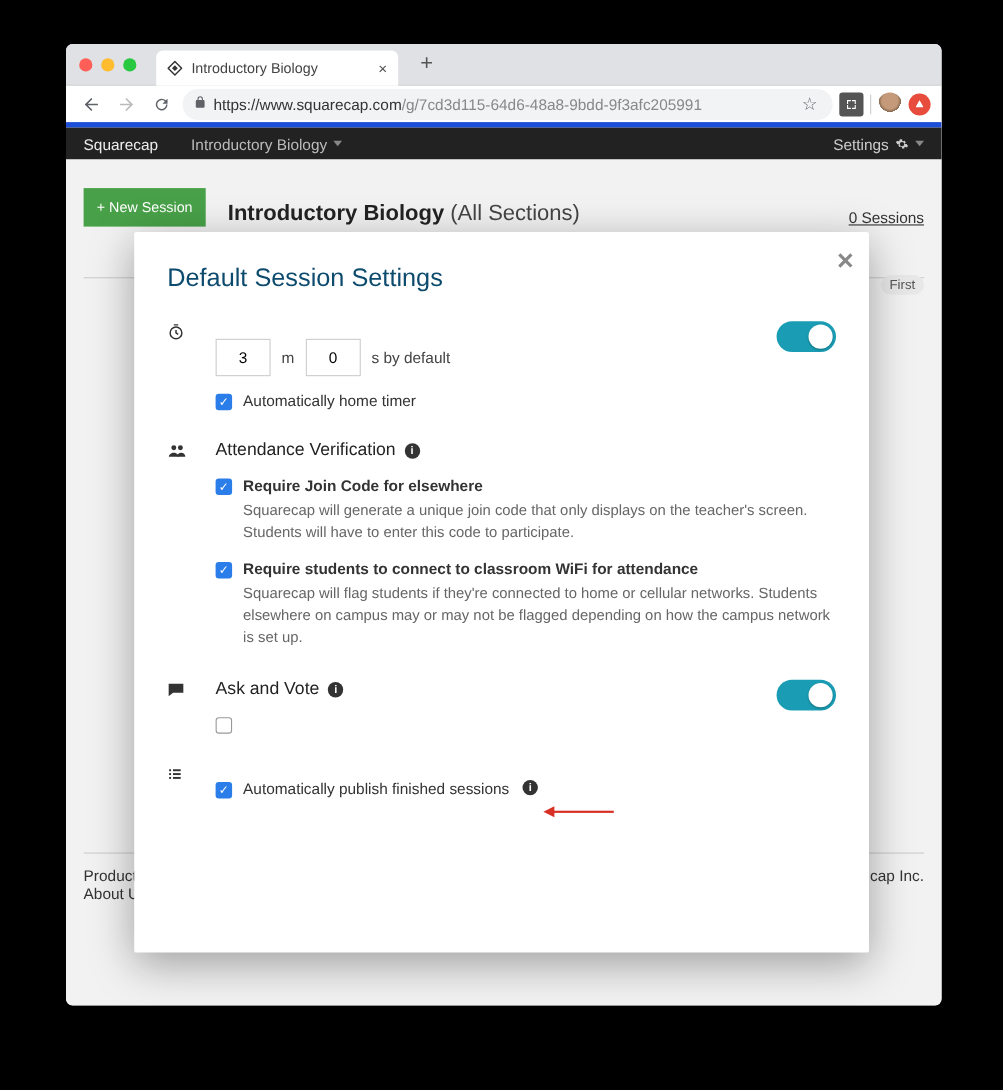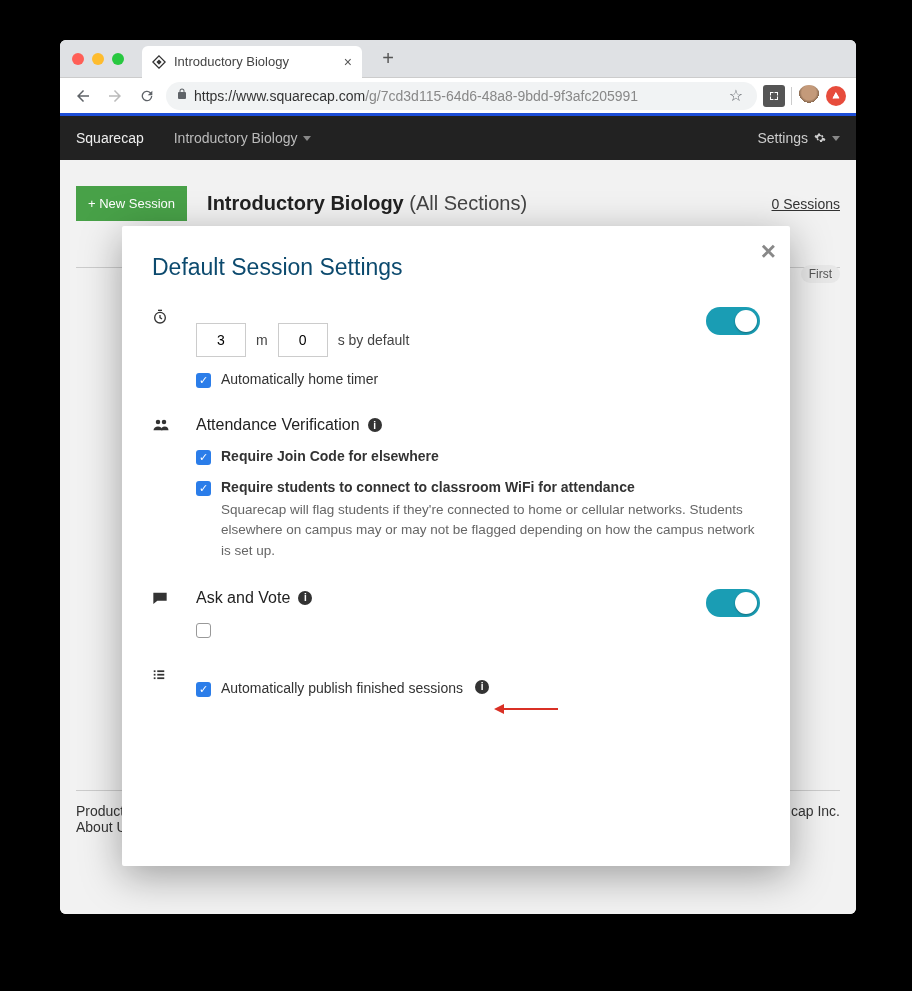--- a/index.html
+++ b/index.html
@@ -62,21 +62,21 @@
     font-size: 20px; color:#555; cursor:pointer; margin-left:4px;
   }
   
   .addrrow {
     height: 38px;
     background: #fff;
     display:flex;
     align-items:center;
     padding: 0 10px;
     gap: 6px;
-    border-bottom: 3px solid #1d4ed8;
+    border-bottom: 5px solid #1d4ed8;
   }
   .navbtn {
     width:26px; height:26px; display:flex; align-items:center; justify-content:center;
     color:#5f6368; cursor:pointer; font-size:18px;
   }
   .navbtn.disabled { color:#bbb; }
   .addrbar {
     flex:1;
     height:28px;
     background:#f1f3f4;
@@ -108,21 +108,21 @@
   }
   .redcircle {
     width:20px; height:20px; border-radius:50%;
     background:#e74c3c; color:#fff;
     display:flex; align-items:center; justify-content:center;
     font-size:12px; font-weight:bold;
   }
   .sep { width:1px; height:18px; background:#ccc;}
   
   .appheader {
-    height: 44px;
+    height: 29px;
     background:#222;
     color:#ccc;
     display:flex;
     align-items:center;
     padding:0 16px;
     font-size:14px;
   }
   .brand { color:#eee; margin-right:30px;}
   .crsname { color:#bbb; display:flex; align-items:center; gap:6px;}
   .caret-down {
@@ -134,21 +134,21 @@
   
   .pagebody {
     flex:1;
     background:#f2f2f2;
     position:relative;
     padding: 26px 16px 0 16px;
     overflow:hidden;
   }
   .pageheaderrow {
     display:flex;
-    align-items:center;
+    align-items:flex-end;
     gap:20px;
   }
   .newsession {
     background:#48a148;
     color:#fff;
     padding: 10px 12px;
     font-size:13px;
     border:none;
     cursor:pointer;
   }
@@ -474,20 +474,21 @@
         </div>
         <div class="seccontent">
           <div class="sectitlerow">
             <span class="sectitle">Attendance Verification</span>
             <span class="helpicon">i</span>
           </div>
           <div class="checkrow">
             <div class="checkbox">✓</div>
             <span class="checklabel"><strong>Require Join Code for elsewhere</strong></span>
           </div>
+          <div class="checkdesc">Squarecap will generate a unique join code that only displays on the teacher's screen. Students will have to enter this code to participate.</div>
           <div class="checkrow">
             <div class="checkbox">✓</div>
             <span class="checklabel"><strong>Require students to connect to classroom WiFi for attendance</strong></span>
           </div>
           <div class="checkdesc">Squarecap will flag students if they're connected to home or cellular networks. Students elsewhere on campus may or may not be flagged depending on how the campus network is set up.</div>
         </div>
       </div>
 
       <div class="section">
         <div class="secicon">

